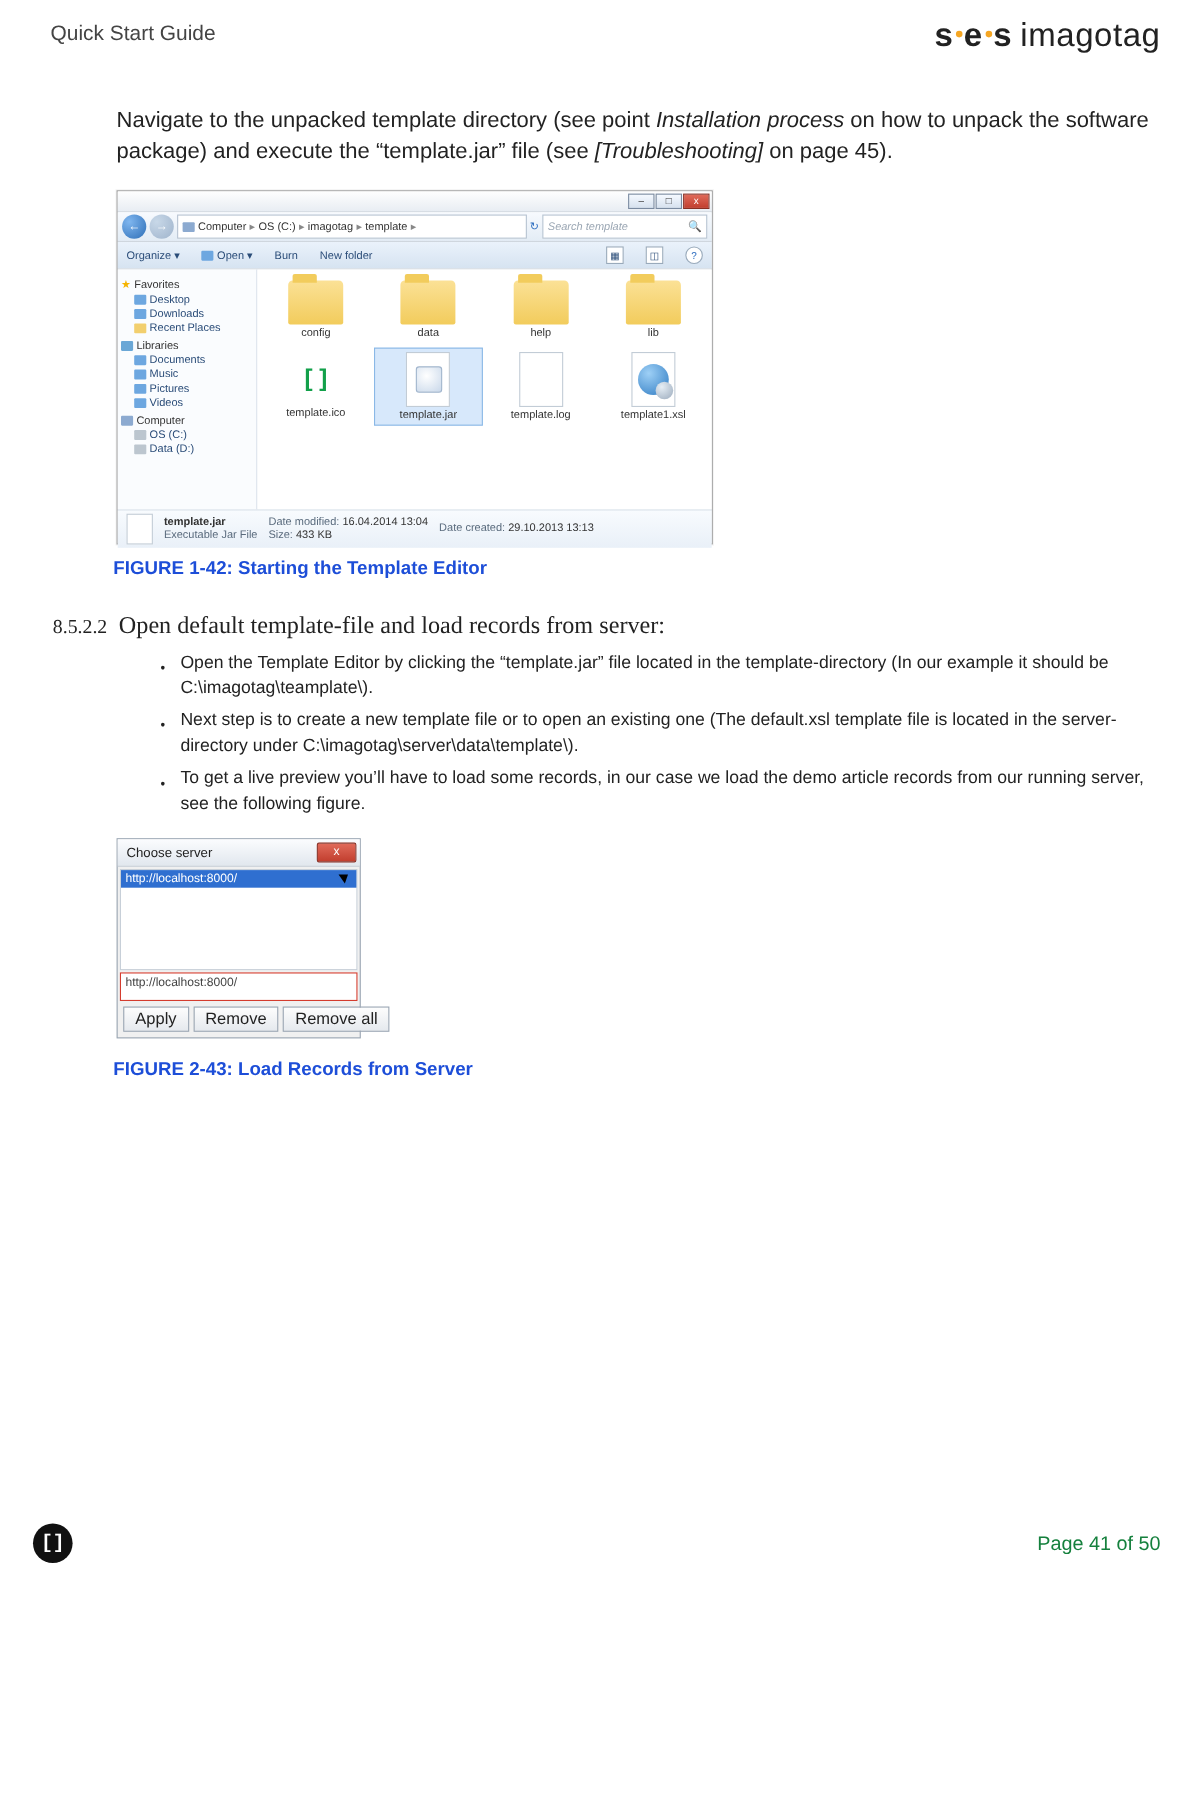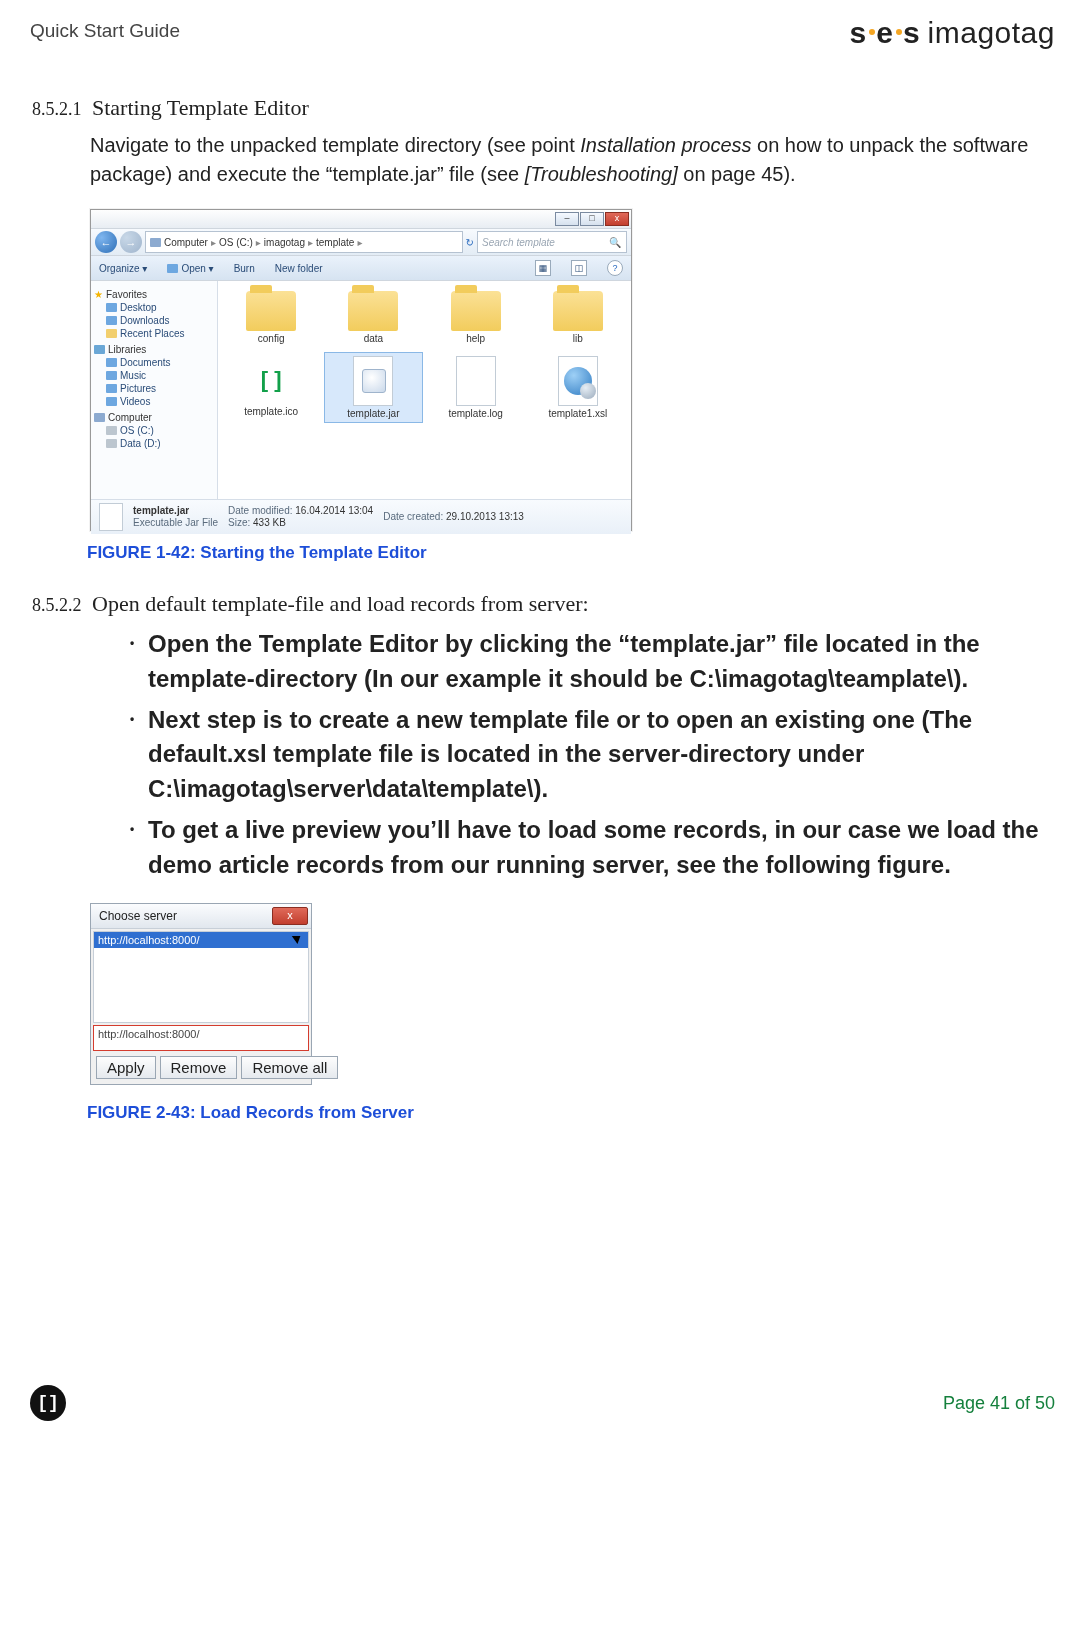--- a/index.html
+++ b/index.html
@@ -10,21 +10,21 @@
     background:#fff;
     font-family:Arial,Helvetica,sans-serif;
     color:#222;
     position:relative;
     box-sizing:border-box;
   }
   .page{
     position:relative;
     width:1085px;
     height:1456px;
-    padding:20px 30px 0 30px;
+    padding:20px 30px 0 46px;
     box-sizing:border-box;
   }
   .header{
     display:flex;
     justify-content:space-between;
     align-items:flex-start;
   }
   .header-title{
     font-size:19px;
     color:#444;
@@ -57,27 +57,26 @@
     line-height:1.45;
     max-width:960px;
   }
   .body-text em{font-style:italic;}
   ul.body-list{
     margin:10px 0 0 60px;
     padding-left:40px;
     max-width:940px;
   }
   ul.body-list li{
-    font-size:24px;
+    font-size:16px;
     line-height:1.45;
     margin-bottom:6px;
     list-style:none;
     position:relative;
     padding-left:18px;
-    font-weight:bold;
   }
   ul.body-list li::before{
     content:"•";
     position:absolute;
     left:0;
     top:8px;
     font-size:12px;
   }
   .fig-caption{
     margin-left:57px;
@@ -192,24 +191,20 @@
   <div class="header">
     <div class="header-title">Quick Start Guide</div>
     <div class="logo">
       <span class="logo-ses">s<span class="dot"></span>e<span class="dot"></span>s</span>
       <span class="logo-imagotag">imagotag</span>
     </div>
   </div>
 
   <div class="content">
 
-    <div class="sec-row">
-      <div class="sec-num">8.5.2.1</div>
-      <div class="sec-title">Starting Template Editor</div>
-    </div>
     <p class="body-text">
       <span>Navigate to the unpacked template directory (see point </span><em>Installation process</em><span> on how to unpack the software package) and execute the “template.jar” file (see </span><em>[Troubleshooting]</em><span> on page 45).</span>
     </p>
 
     <div class="explorer">
       <div class="titlebar">
         <div class="winbtn">–</div>
         <div class="winbtn">□</div>
         <div class="winbtn close">x</div>
       </div>

